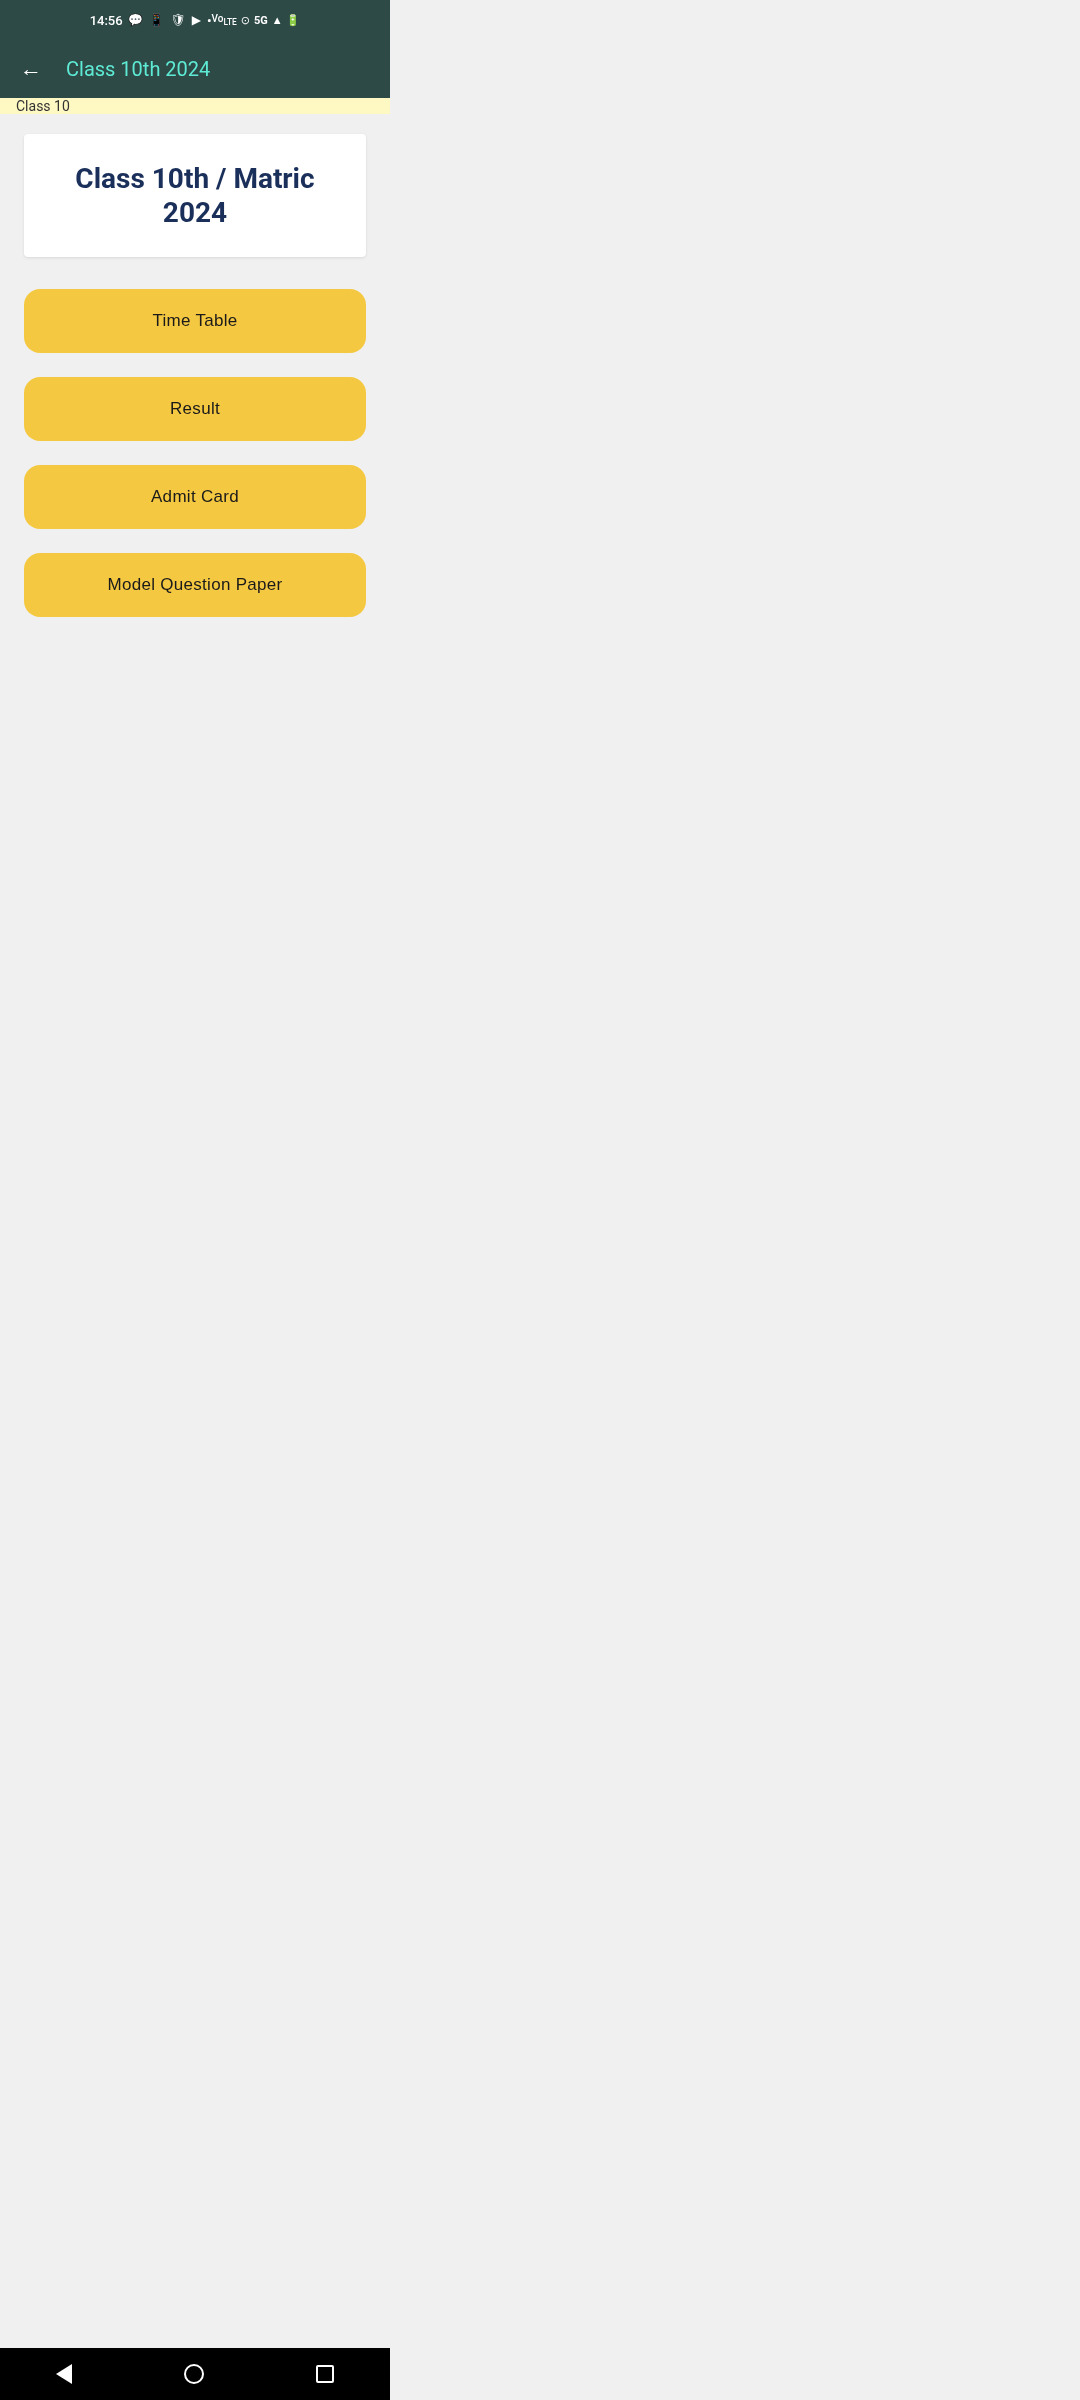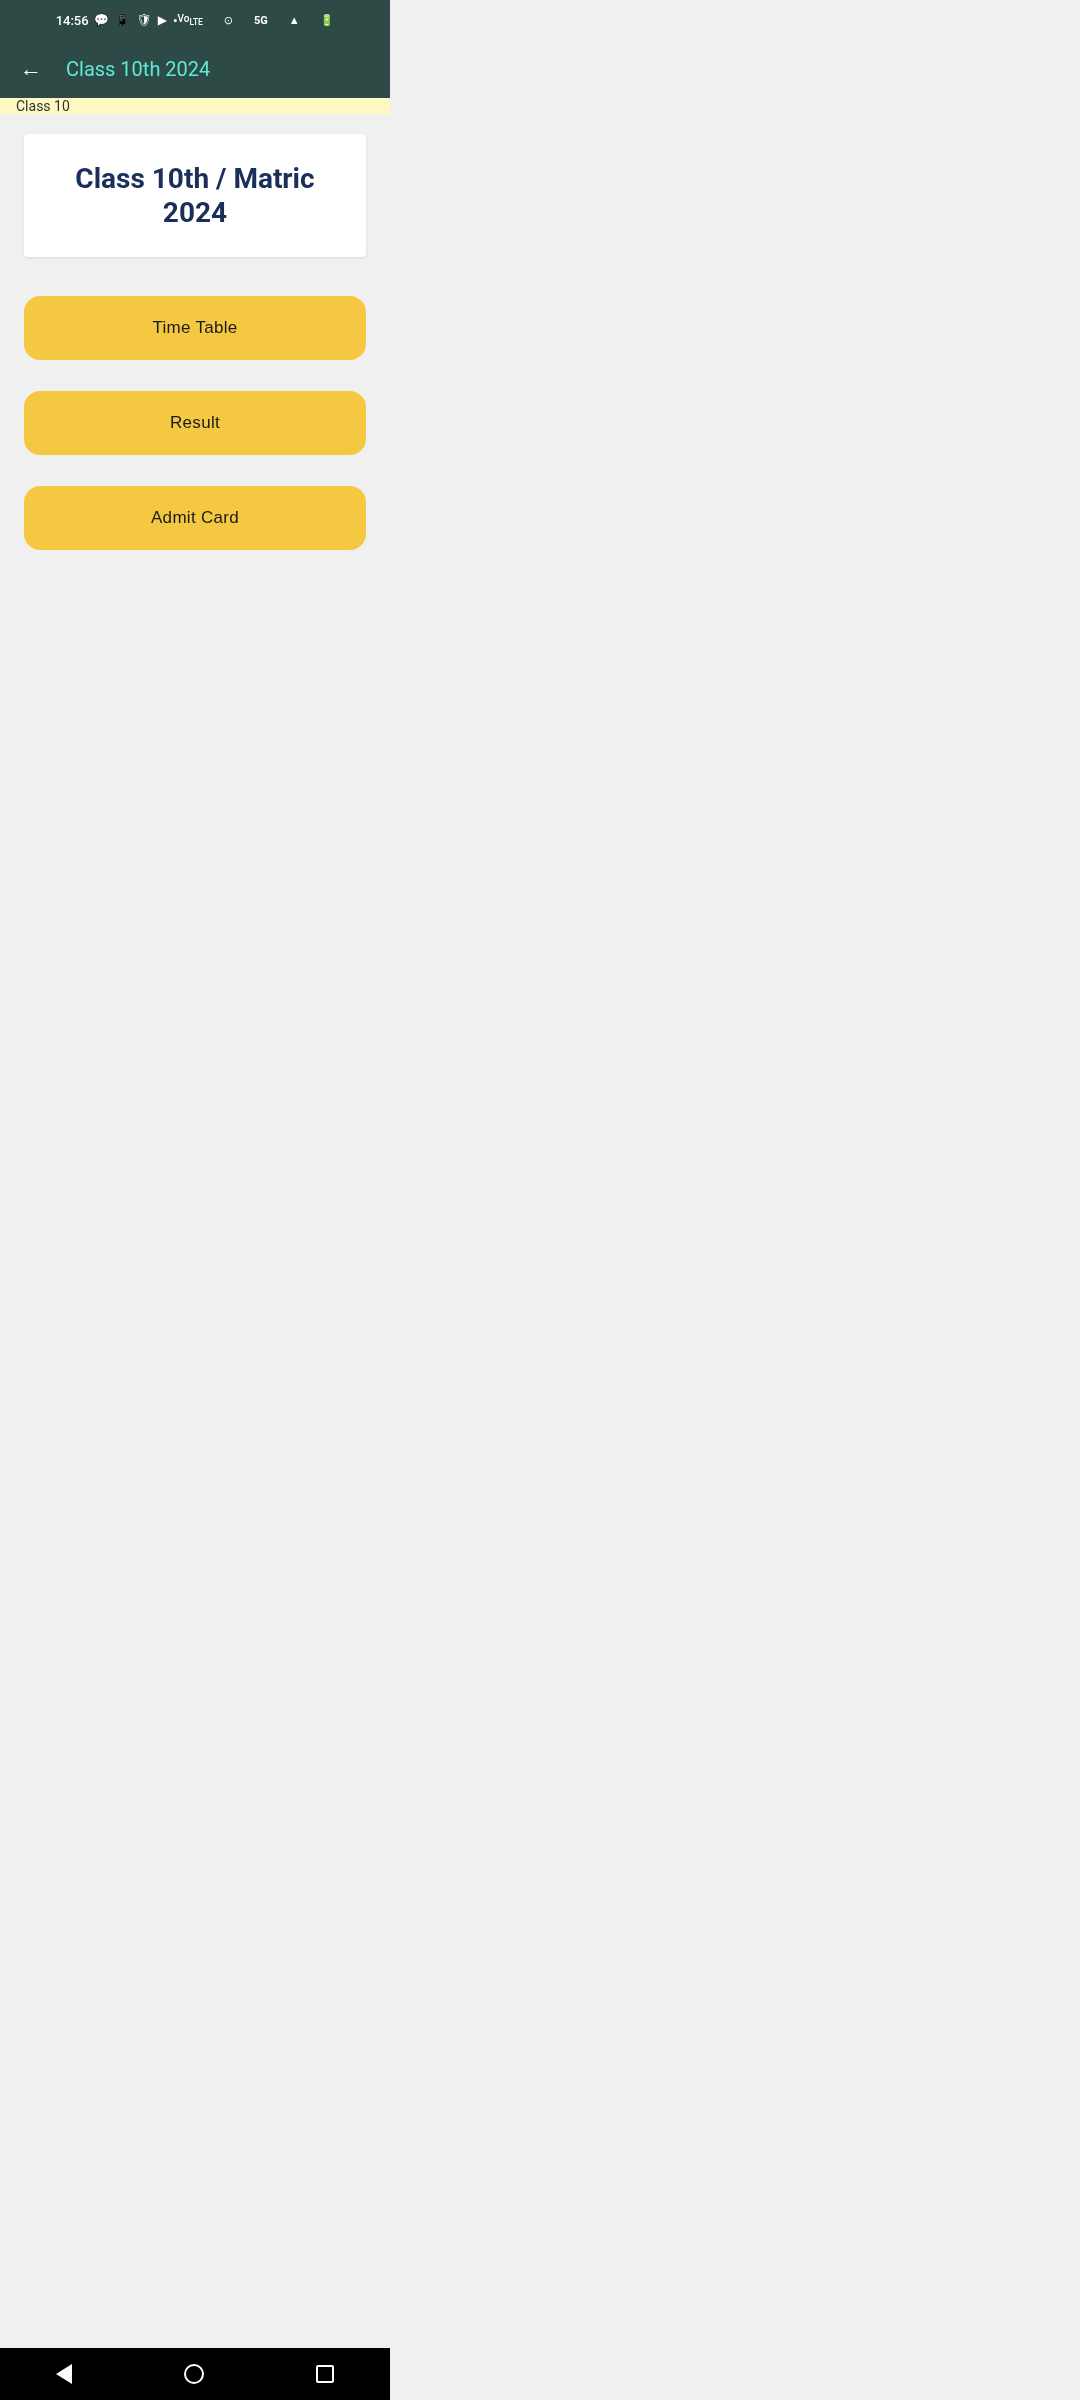--- a/index.html
+++ b/index.html
@@ -33,21 +33,21 @@
 
     .status-left {
       display: flex;
       align-items: center;
       gap: 6px;
     }
 
     .status-right {
       display: flex;
       align-items: center;
-      gap: 21px;
+      gap: 4px;
       font-size: 11px;
     }
 
     
     .app-bar {
       background-color: #2d4a47;
       height: 58px;
       display: flex;
       align-items: center;
       padding: 0 16px;
@@ -78,21 +78,21 @@
       font-size: 14px;
       color: #333;
     }
 
     
     .main-content {
       background-color: #f0f0f0;
       padding: 20px 24px;
       display: flex;
       flex-direction: column;
-      gap: 7px;
+      gap: 0;
     }
 
     
     .title-card {
       background-color: #ffffff;
       border-radius: 4px;
       padding: 28px 20px;
       text-align: center;
       margin-bottom: 32px;
       box-shadow: 0 1px 3px rgba(0,0,0,0.1);
@@ -207,20 +207,21 @@
 
 <div class="main-content">
 
   <div class="title-card">
     <span class="title-card-text">Class 10th / Matric 2024</span>
   </div>
 
   <button class="menu-button">Time Table</button>
   <button class="menu-button">Result</button>
   <button class="menu-button">Admit Card</button>
+  <button class="menu-button">Model Question Paper</button>
 
 </div>
 
 <div class="bottom-nav">
   <button class="nav-btn">
     <div class="nav-back-triangle"></div>
   </button>
   <button class="nav-btn">
     <div class="nav-home-circle"></div>
   </button>

